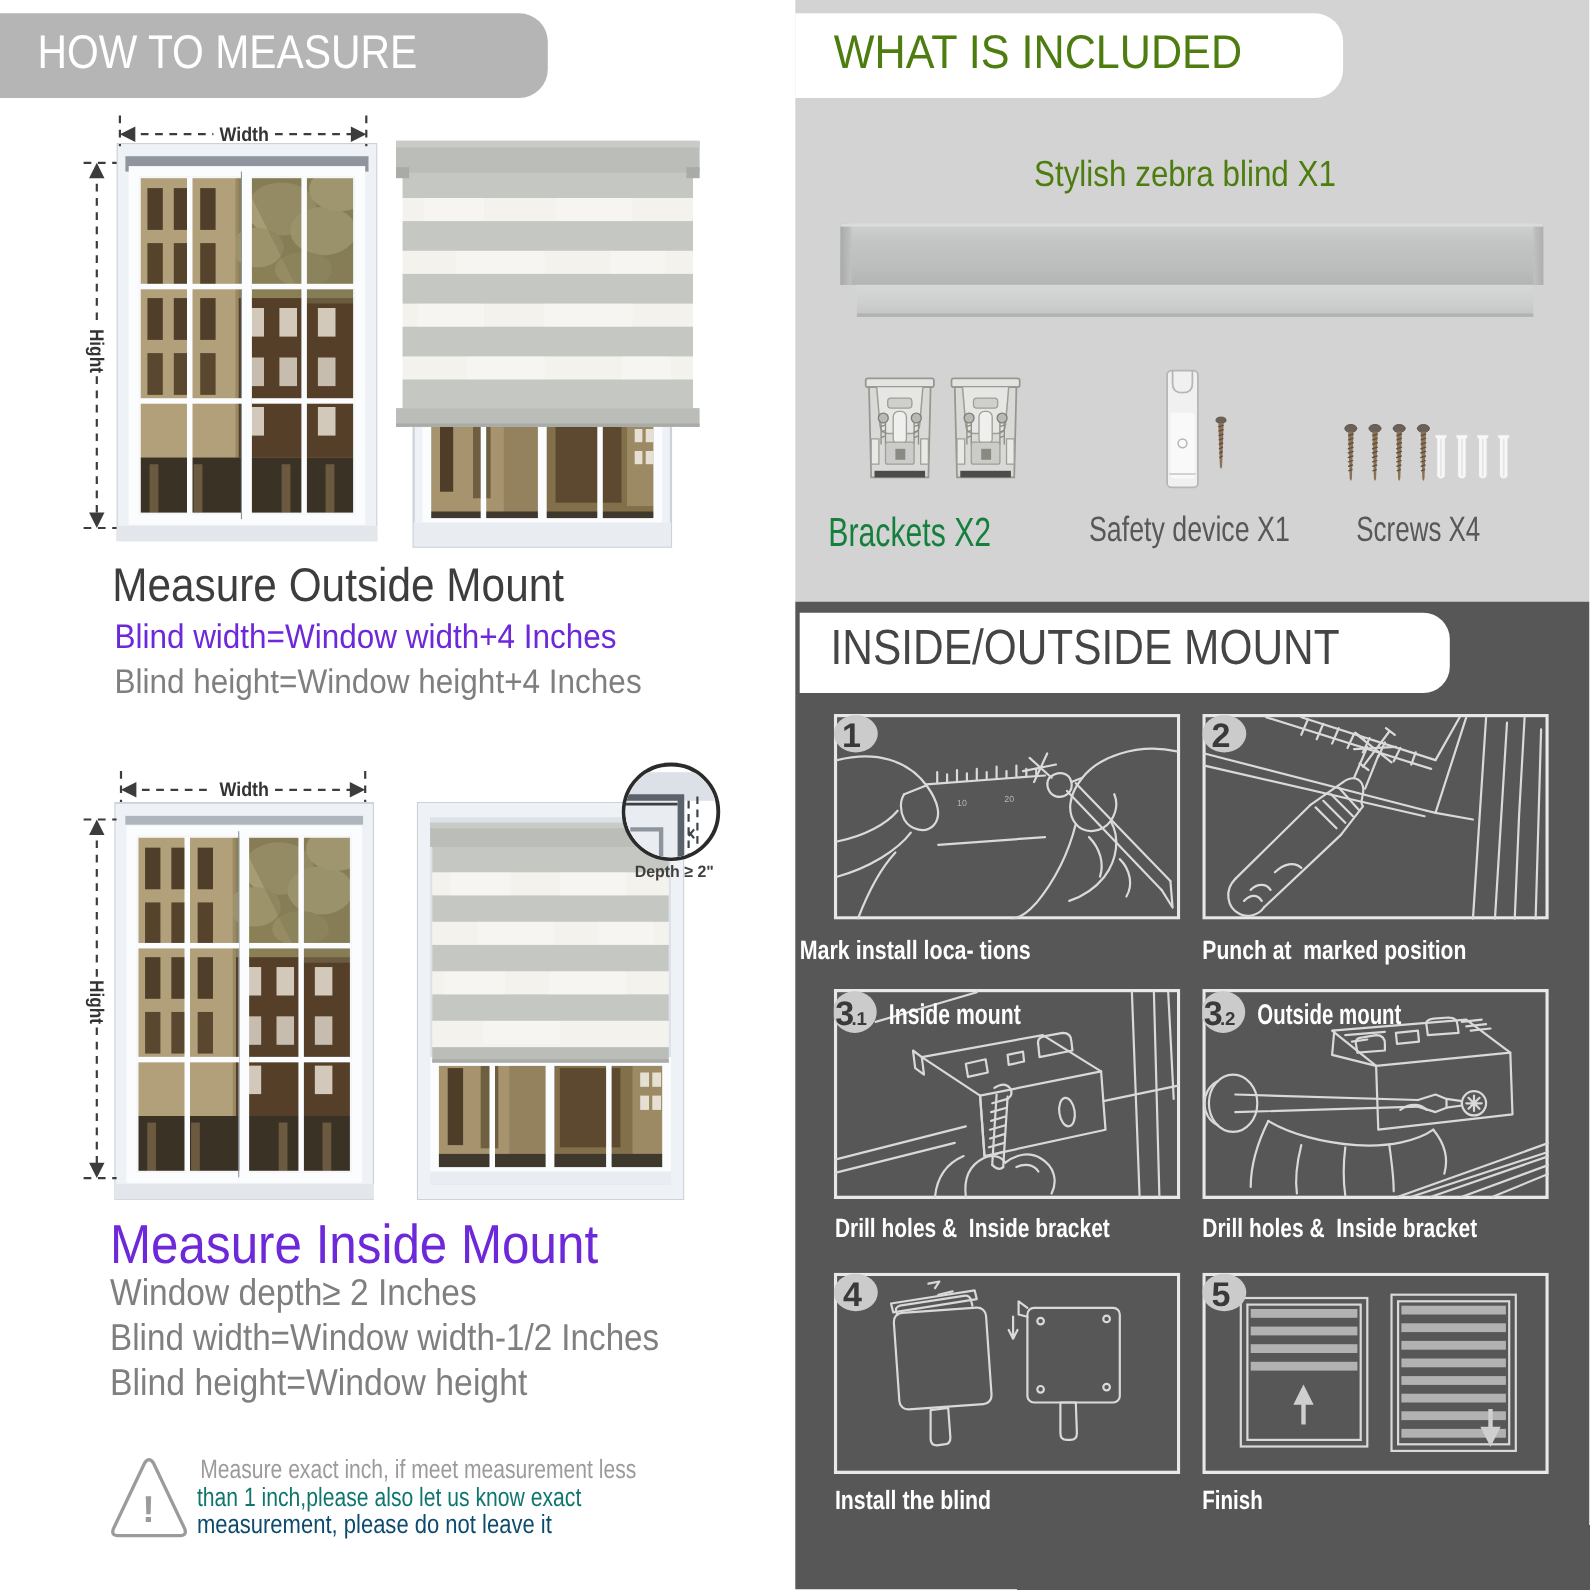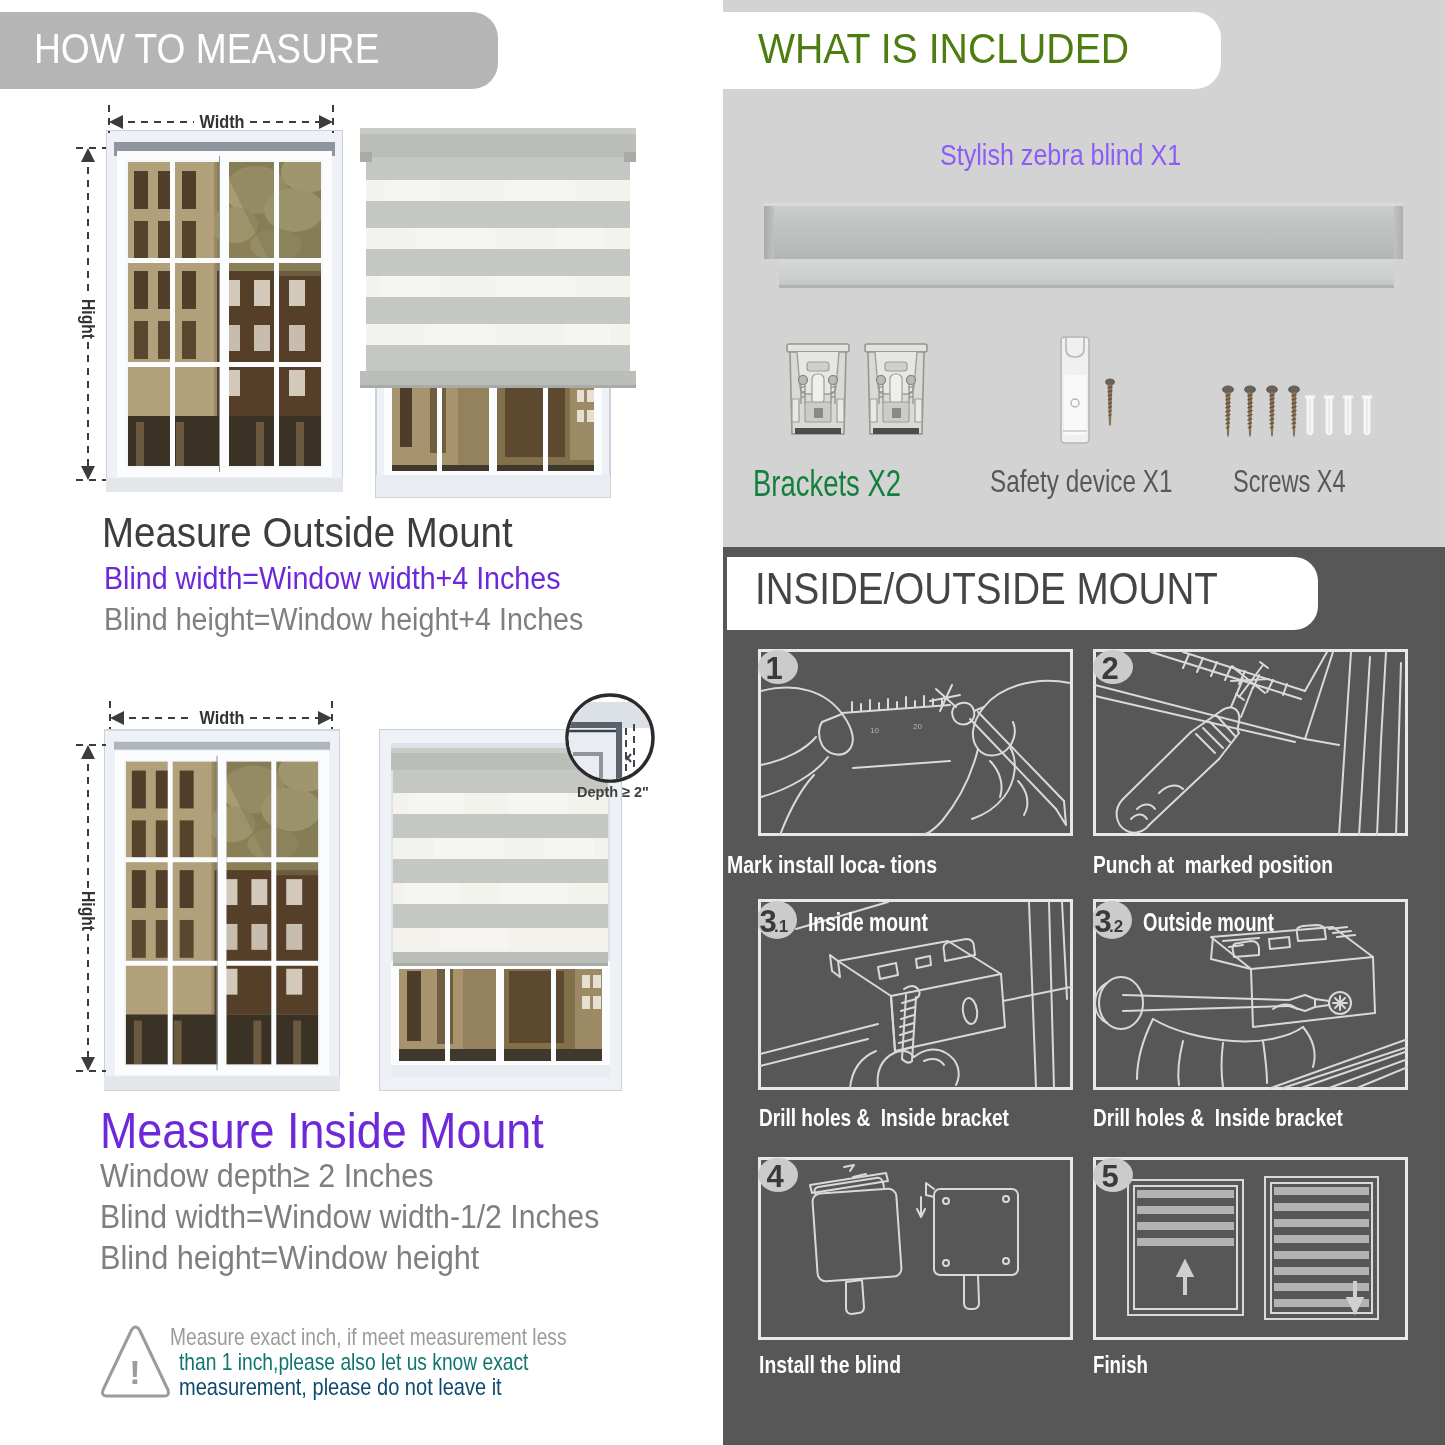--- a/index.html
+++ b/index.html
@@ -314,25 +314,25 @@
 <div class="t b" style="left:104px;top:604px;font-size:31px;color:#7f7f7f"><span class="sx" id="txD" style="transform:scaleX(0.924)">Blind height=Window height+4 Inches</span></div>
 <div class="t b" style="left:100px;top:1106px;font-size:50px;color:#6d28d9"><span class="sx" id="txE" style="transform:scaleX(0.897)">Measure Inside Mount</span></div>
 <div class="t b" style="left:100px;top:1158px;font-size:34px;color:#7f7f7f"><span class="sx" id="txF" style="transform:scaleX(0.896)">Window depth≥ 2 Inches</span></div>
 <div class="t b" style="left:100px;top:1199px;font-size:34px;color:#7f7f7f"><span class="sx" id="txG" style="transform:scaleX(0.888)">Blind width=Window width-1/2 Inches</span></div>
 <div class="t b" style="left:100px;top:1240px;font-size:34px;color:#7f7f7f"><span class="sx" id="txH" style="transform:scaleX(0.902)">Blind height=Window height</span></div>
 
 <svg class="abs" style="left:98px;top:1322px" width="75" height="80" viewBox="0 0 75 80">
 <path d="M33.5 8 L5 68 Q3 74 9 74 L66 74 Q72 74 70 68 L41.5 8 Q37.5 2 33.5 8 Z" fill="none" stroke="#9b9b9b" stroke-width="3" stroke-linejoin="round"></path>
 <text x="37" y="62" font-size="34" font-weight="bold" fill="#9b9b9b" text-anchor="middle">!</text>
 </svg>
-<div class="t b" style="left:170px;top:1325px;font-size:24px;color:#9b9b9b"><span class="sx" id="txI1" style="transform:scaleX(0.799)">Measure exact inch, if meet measurement less</span></div>
+<div class="t b" style="left:182px;top:1325px;font-size:24px;color:#9b9b9b"><span class="sx" id="txI1" style="transform:scaleX(0.799)">Measure exact inch, if meet measurement less</span></div>
 <div class="t b" style="left:179px;top:1350px;font-size:24px;color:#0f766e"><span class="sx" id="txI2" style="transform:scaleX(0.801)">than 1 inch,please also let us know exact</span></div>
 <div class="t b" style="left:179px;top:1375px;font-size:24px;color:#0c4a6e"><span class="sx" id="txI3" style="transform:scaleX(0.834)">measurement, please do not leave it</span></div>
 
-<div class="t b" style="left:940px;top:141px;font-size:29px;color:#8b5cf6"><span class="sx" id="txN" style="transform:scaleX(0.865)">Stylish zebra blind X1</span></div>
+<div class="t b" style="left:940px;top:141px;font-size:33px;color:#4d7c0f"><span class="sx" id="txN" style="transform:scaleX(0.865)">Stylish zebra blind X1</span></div>
 
 <div class="abs" style="left:764px;top:203px;width:639px;height:56px;background:linear-gradient(to bottom,#cfd1d0 0%,#c3c5c4 30%,#bcbebd 70%,#b3b5b4 100%)"></div>
 <div class="abs" style="left:764px;top:203px;width:10px;height:56px;background:linear-gradient(to right,#a8aaa9,#c0c2c1)"></div>
 <div class="abs" style="left:1394px;top:203px;width:9px;height:56px;background:linear-gradient(to right,#c0c2c1,#adafae)"></div>
 <div class="abs" style="left:764px;top:203px;width:639px;height:3px;background:#dadcdb"></div>
 <div class="abs" style="left:779px;top:259px;width:615px;height:29px;background:linear-gradient(to bottom,#d6d8d7 0%,#cdcfce 60%,#c2c4c3 100%)"></div>
 <div class="abs" style="left:779px;top:285px;width:615px;height:3px;background:#b0b2b1"></div>
 
 <svg class="abs" style="left:785px;top:342px" width="150" height="100" viewBox="0 0 150 100">
 <g id="bk">

